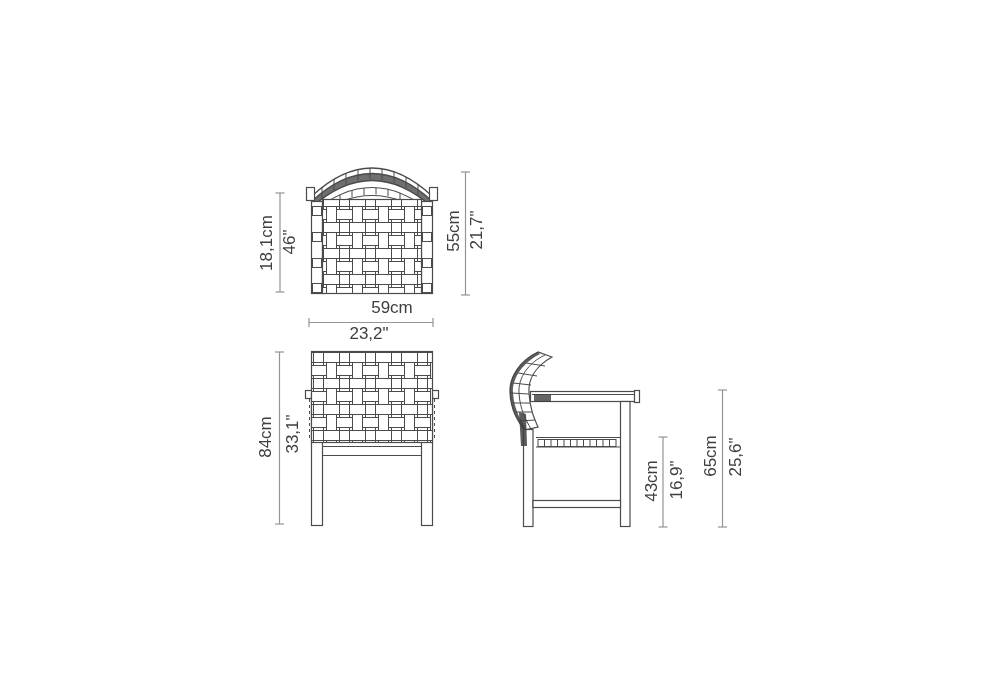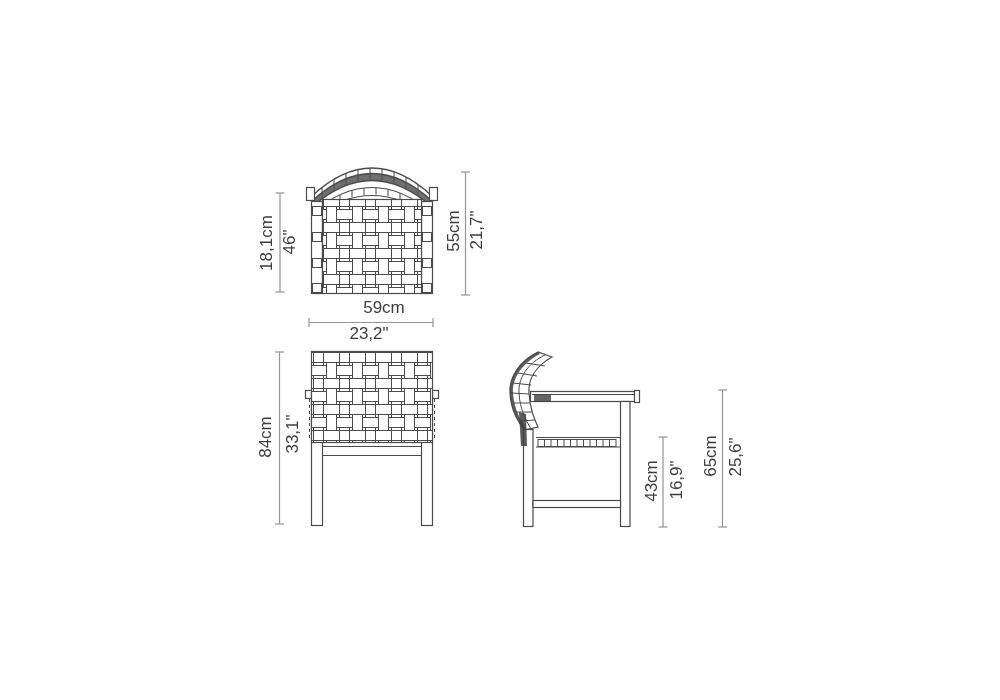--- a/index.html
+++ b/index.html
@@ -179,21 +179,21 @@
     </g>
   </g>
 </svg>
 
 <div class="dim-label v" style="left:266px;top:243px;">18,1cm</div>
 <div class="dim-label v" style="left:289px;top:242px;">46"</div>
 
 <div class="dim-label v" style="left:453px;top:231px;">55cm</div>
 <div class="dim-label v" style="left:476px;top:230px;">21,7"</div>
 
-<div class="dim-label" style="left:384px;top:307px;">59cm</div>
+<div class="dim-label" style="left:392px;top:307px;">59cm</div>
 <div class="dim-label" style="left:369px;top:333px;">23,2"</div>
 
 <div class="dim-label v" style="left:265px;top:437px;">84cm</div>
 <div class="dim-label v" style="left:292px;top:434px;">33,1"</div>
 
 <div class="dim-label v" style="left:651px;top:481px;">43cm</div>
 <div class="dim-label v" style="left:676px;top:480px;">16,9"</div>
 
 <div class="dim-label v" style="left:710px;top:456px;">65cm</div>
 <div class="dim-label v" style="left:735px;top:457px;">25,6"</div>

